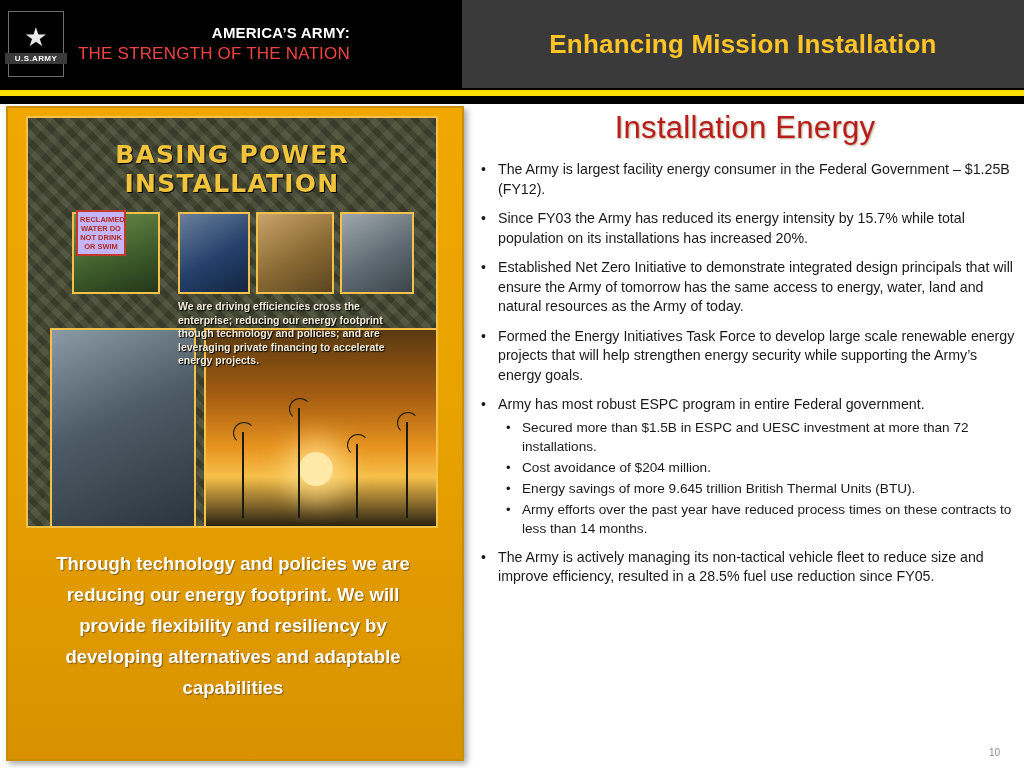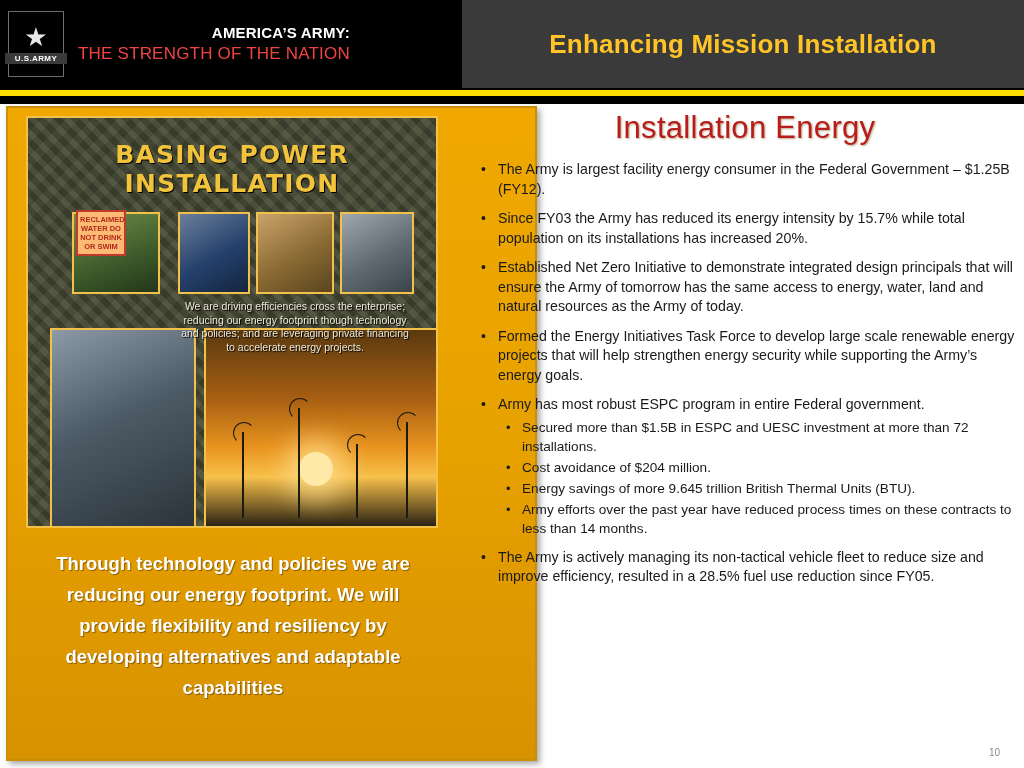--- a/index.html
+++ b/index.html
@@ -83,21 +83,21 @@
   .header-rule-bottom {
     position: absolute; top: 98px; left: 0;
     width: 1024px; height: 6px;
     background: #000000;
   }
 
   
   .gold-panel {
     position: absolute;
     top: 106px; left: 6px;
-    width: 531px; height: 655px;
+    width: 458px; height: 655px;
     background: linear-gradient(to bottom, #f0a800 0%, #e9a300 45%, #d89200 100%);
     border: 2px solid #c98f06;
     box-shadow: 3px 3px 6px rgba(0,0,0,0.35);
   }
   .collage {
     position: absolute;
     top: 8px; left: 18px;
     width: 412px; height: 412px;
     background: #2f3326;
     border: 2px solid #f3c14a;
@@ -121,21 +121,21 @@
     text-shadow: 1px 1px 0 #000;
     font-family: "DejaVu Sans", sans-serif;
   }
   .photo {
     position: absolute;
     border: 2px solid #f3c14a;
     overflow: hidden;
   }
   .photo-label {
     position: absolute;
-    background: #fdba74;
+    background: #c4b5fd;
     border: 2px solid #c0392b;
     color: #b02a1c;
     font-size: 7.5px;
     font-weight: bold;
     text-align: center;
     line-height: 9px;
     padding: 3px 2px;
     width: 50px;
     left: 48px; top: 92px;
     z-index: 5;
@@ -171,22 +171,21 @@
     content: ""; position: absolute; top: -10px; left: -9px;
     width: 20px; height: 20px; border: 1.6px solid #1b1b12;
     border-radius: 50%;
     border-right-color: transparent; border-bottom-color: transparent;
   }
   .collage-caption {
     position: absolute;
     left: 150px; top: 182px; width: 234px;
     color: #efe9d8;
     font-size: 10.5px;
-    font-weight: normal;
-    text-align: center;
+    font-weight: bold;
     line-height: 13.5px;
     text-shadow: 1px 1px 1px #000;
     z-index: 6;
   }
   .quote {
     position: absolute;
     top: 440px; left: 24px;
     width: 402px;
     color: #ffffff;
     font-size: 18.5px;

